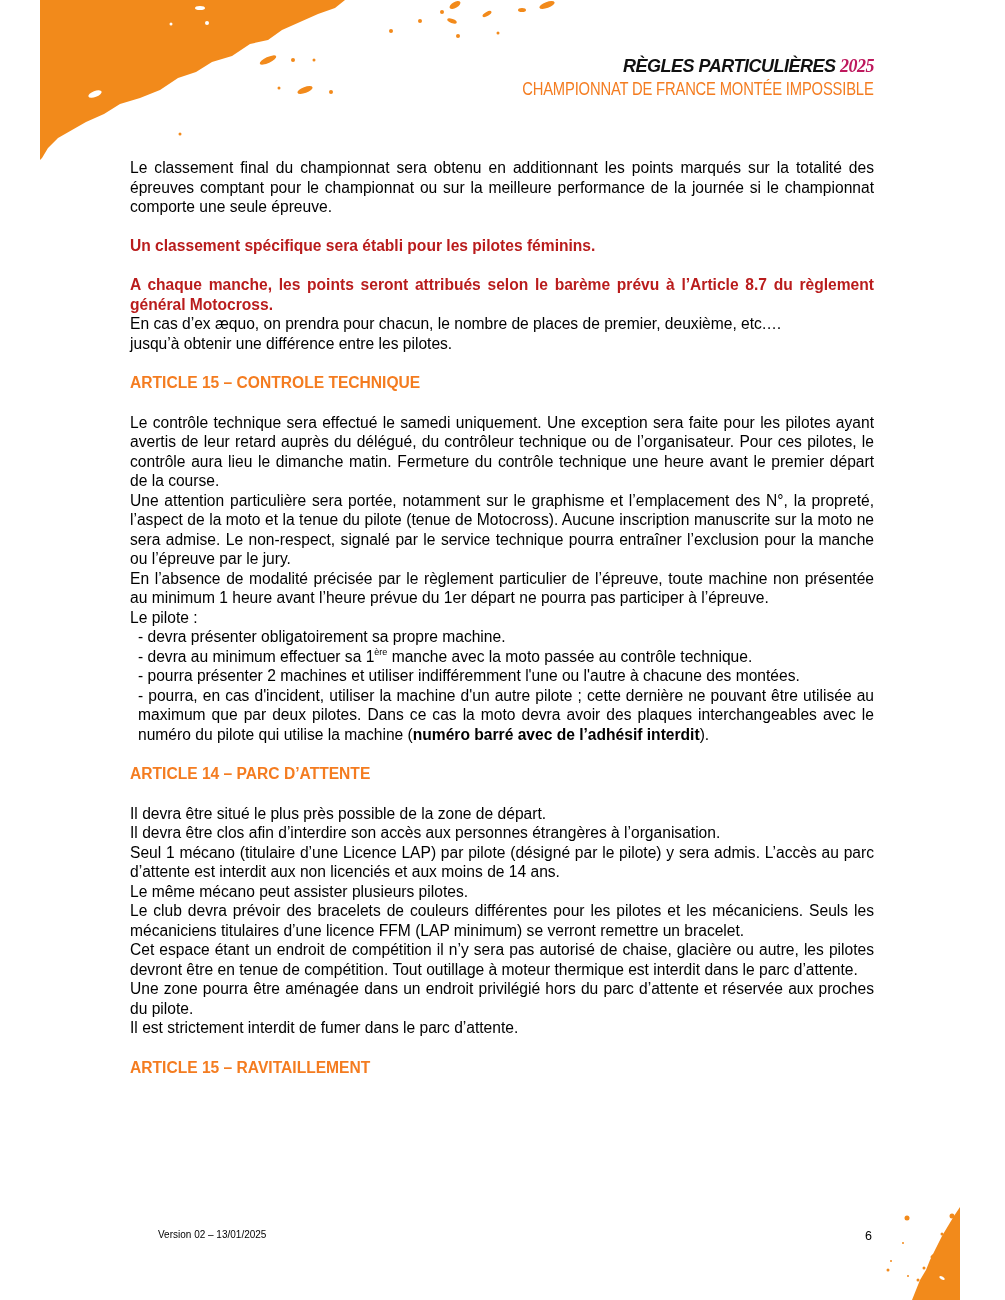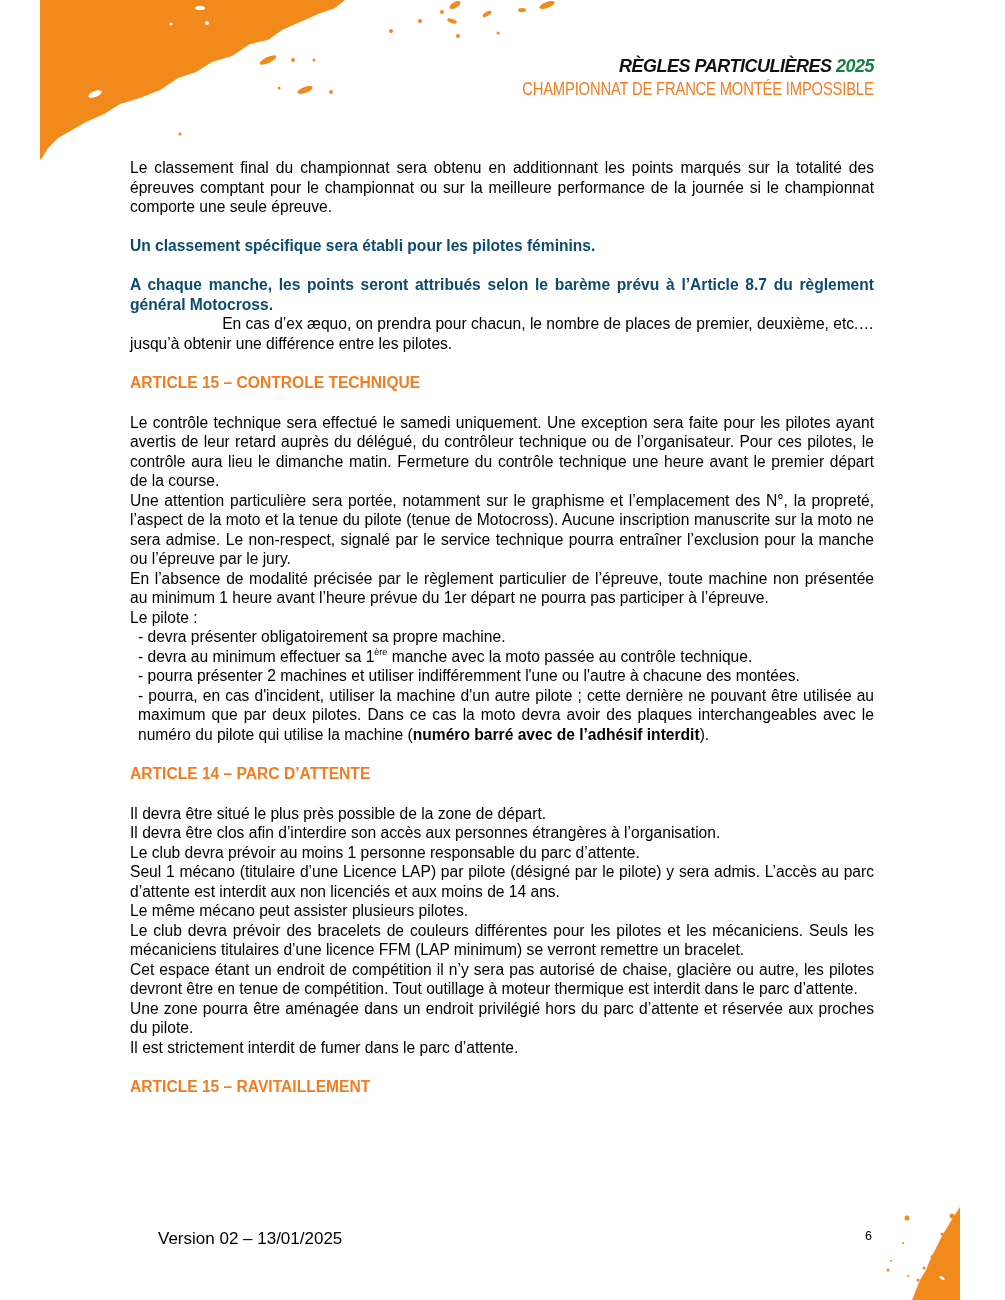--- a/index.html
+++ b/index.html
@@ -3,33 +3,33 @@
 <meta charset="utf-8">
 <style>
   html, body { margin: 0; padding: 0; background: #ffffff; }
   body { width: 1005px; height: 1300px; position: relative; overflow: hidden;
          font-family: "Liberation Sans", sans-serif; color: #000; }
   .splash-tl { position: absolute; left: 0; top: 0; width: 600px; height: 170px; }
   .splash-br { position: absolute; left: 820px; top: 1190px; width: 185px; height: 110px; }
   .header { position: absolute; right: 131px; top: 56px; text-align: right; }
   .header-title { font-family: "Liberation Sans", sans-serif; font-weight: 700; font-style: italic;
                   font-size: 18px; letter-spacing: -0.5px; color: #111; transform: scaleY(1.05); }
-  .header-year { color: #15803d; }
+  .header-year { color: #be185d; font-family: Liberation Serif, serif; }
   .header-sub { font-family: "Liberation Sans Narrow", "Liberation Sans", sans-serif; color: #f47c20;
                 font-size: 18px; letter-spacing: -0.2px; margin-top: 2px; transform: scaleX(0.82); transform-origin: right; }
   .content { position: absolute; left: 130px; top: 158px; width: 744px; font-size: 15.6px; line-height: 19.5px; }
   p { margin: 0; text-align: justify; }
   .gap { height: 19.5px; }
-  .red { color: #0c4a6e; font-weight: 700; }
+  .red { color: #b91c1c; font-weight: 700; }
   .orange-h { color: #f47c20; font-weight: 700; font-size: 15.6px; margin: 0; }
   .gap-small { height: 20px; }
   ul.dash { list-style: none; padding: 0 0 0 8px; margin: 0; }
   ul.dash li { text-align: justify; }
   sup { font-size: 9px; line-height: 0; vertical-align: 7px; margin-top: 40px; }
-  .footer-version { position: absolute; left: 158px; top: 1229px; font-size: 17px; }
+  .footer-version { position: absolute; left: 158px; top: 1229px; font-size: 10px; }
   .footer-page { position: absolute; left: 865px; top: 1229px; font-size: 12.5px; }
 </style>
 </head>
 <body>
 
 <svg class="splash-tl" viewBox="0 0 600 170">
   <path d="M40 0 L345 0 L335 8 L318 14 L300 22 L282 30 L268 40 L250 44 L232 56 L212 62 L196 72 L178 78 L160 90 L140 98 L120 104 L104 114 L86 122 L72 130 L58 138 L48 148 L42 158 L40 160 Z" fill="#f28a1b"></path>
   <ellipse cx="95" cy="94" rx="7" ry="3" fill="#fff" transform="rotate(-20 95 94)"></ellipse>
   <ellipse cx="200" cy="8" rx="5" ry="2" fill="#fff"></ellipse>
   <circle cx="207" cy="23" r="2" fill="#fff"></circle>
@@ -60,21 +60,21 @@
   </div>
   <div class="header-sub">CHAMPIONNAT DE FRANCE MONTÉE IMPOSSIBLE</div>
 </div>
 
 <div class="content">
   <p>Le classement final du championnat sera obtenu en additionnant les points marqués sur la totalité des épreuves comptant pour le championnat ou sur la meilleure performance de la journée si le championnat comporte une seule épreuve.</p>
   <div class="gap"></div>
   <p class="red">Un classement spécifique sera établi pour les pilotes féminins.</p>
   <div class="gap"></div>
   <p class="red">A chaque manche, les points seront attribués selon le barème prévu à l’Article 8.7 du règlement général Motocross.</p>
-  <p style="text-align:right">En cas d’ex æquo, on prendra pour chacun, le nombre de places de premier, deuxième, etc.…</p>
+  <p style="text-align:left">En cas d’ex æquo, on prendra pour chacun, le nombre de places de premier, deuxième, etc.…</p>
   <p>jusqu’à obtenir une différence entre les pilotes.</p>
 
   <div class="gap-small"></div>
   <h2 class="orange-h">ARTICLE 15 – CONTROLE TECHNIQUE</h2>
   <div class="gap-small"></div>
   <p>Le contrôle technique sera effectué le samedi uniquement. Une exception sera faite pour les pilotes ayant avertis de leur retard auprès du délégué, du contrôleur technique ou de l’organisateur. Pour ces pilotes, le contrôle aura lieu le dimanche matin. Fermeture du contrôle technique une heure avant le premier départ de la course.</p>
   <p>Une attention particulière sera portée, notamment sur le graphisme et l’emplacement des N°, la propreté, l’aspect de la moto et la tenue du pilote (tenue de Motocross). Aucune inscription manuscrite sur la moto ne sera admise. Le non-respect, signalé par le service technique pourra entraîner l’exclusion pour la manche ou l’épreuve par le jury.</p>
   <p>En l’absence de modalité précisée par le règlement particulier de l’épreuve, toute machine non présentée au minimum 1 heure avant l’heure prévue du 1er départ ne pourra pas participer à l’épreuve.</p>
   <p>Le pilote :</p>
   <ul class="dash">
@@ -82,21 +82,20 @@
     <li><span>- devra au minimum effectuer sa 1</span><sup>ère</sup><span> manche avec la moto passée au contrôle technique.</span></li>
     <li>- pourra présenter 2 machines et utiliser indifféremment l'une ou l'autre à chacune des montées.</li>
     <li><span>- pourra, en cas d'incident, utiliser la machine d'un autre pilote ; cette dernière ne pouvant être utilisée au maximum que par deux pilotes. Dans ce cas la moto devra avoir des plaques interchangeables avec le numéro du pilote qui utilise la machine (</span><b>numéro barré avec de l’adhésif interdit</b><span>).</span></li>
   </ul>
 
   <div class="gap-small"></div>
   <h2 class="orange-h">ARTICLE 14 – PARC D’ATTENTE</h2>
   <div class="gap-small"></div>
   <p>Il devra être situé le plus près possible de la zone de départ.</p>
   <p>Il devra être clos afin d’interdire son accès aux personnes étrangères à l’organisation.</p>
-  <p>Le club devra prévoir au moins 1 personne responsable du parc d’attente.</p>
   <p>Seul 1 mécano (titulaire d’une Licence LAP) par pilote (désigné par le pilote) y sera admis. L’accès au parc d’attente est interdit aux non licenciés et aux moins de 14 ans.</p>
   <p>Le même mécano peut assister plusieurs pilotes.</p>
   <p>Le club devra prévoir des bracelets de couleurs différentes pour les pilotes et les mécaniciens. Seuls les mécaniciens titulaires d’une licence FFM (LAP minimum) se verront remettre un bracelet.</p>
   <p>Cet espace étant un endroit de compétition il n’y sera pas autorisé de chaise, glacière ou autre, les pilotes devront être en tenue de compétition. Tout outillage à moteur thermique est interdit dans le parc d’attente.</p>
   <p>Une zone pourra être aménagée dans un endroit privilégié hors du parc d’attente et réservée aux proches du pilote.</p>
   <p>Il est strictement interdit de fumer dans le parc d’attente.</p>
 
   <div class="gap-small"></div>
   <h2 class="orange-h">ARTICLE 15 – RAVITAILLEMENT</h2>
 </div>

